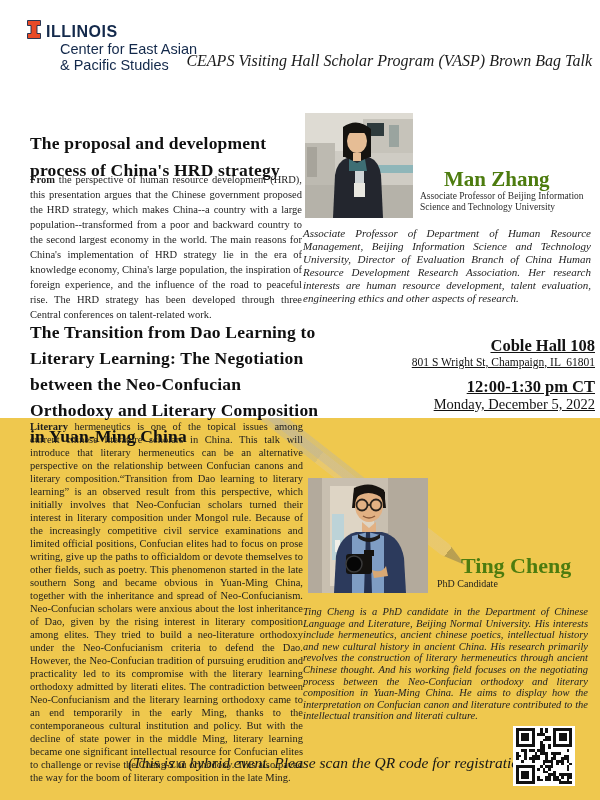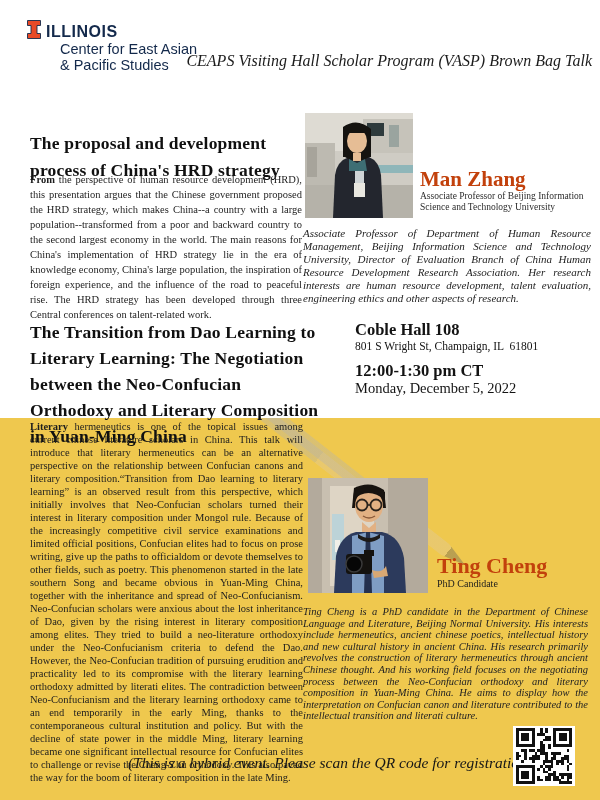--- a/index.html
+++ b/index.html
@@ -16,33 +16,33 @@
   
   .talk-title{font-weight:bold;color:#101010;font-size:17.5px;line-height:27px;letter-spacing:.2px;}
   .t1-title{left:30px;top:130px;width:280px;}
   .t2-title{left:30px;top:319px;width:292px;line-height:26px;}
   .body-text{font-size:10.5px;text-align:justify;color:#1d1d1d;}
   .t1-body{left:30px;top:172px;width:272px;line-height:15px;}
   .t2-body{left:30px;top:420px;width:273px;line-height:13px;z-index:2;}
   .lead{font-weight:bold;}
 
   
-  .speaker-name{font-weight:bold;color:#c2410c;}
+  .speaker-name{font-weight:bold;color:#4d7c0f;margin-left:24px;}
   .mz-photo{left:305px;top:113px;width:108px;height:105px;}
   .mz-name{left:420px;top:167px;font-size:21px;}
   .mz-title{left:420px;top:191px;width:170px;font-size:9.5px;line-height:11px;color:#2b2b2b;}
   .bio{font-style:italic;text-align:justify;color:#222;}
   .mz-bio{left:303px;top:227px;width:288px;font-size:11px;line-height:13px;}
   .tc-photo{left:308px;top:478px;width:120px;height:115px;z-index:2;}
   .tc-name{left:437px;top:553px;font-size:22px;z-index:2;}
   .tc-title{left:437px;top:578px;font-size:10px;color:#1d1d1d;z-index:2;}
   .tc-bio{left:303px;top:606px;width:285px;font-size:10.5px;line-height:11.6px;z-index:2;}
 
   
-  .event-block{left:355px;top:321px;width:240px;text-align:left;color:#131313;}
+  .event-block{left:355px;top:337px;width:240px;text-align:right;color:#131313;text-decoration:underline;}
   .venue,.time{font-weight:bold;font-size:16.5px;line-height:18px;}
   .address{font-size:11.5px;line-height:14px;white-space:pre-wrap;}
   .date{font-size:14.5px;line-height:16px;}
   .ev-gap{height:9px;}
 
   
   .yellow{left:0;top:418px;width:600px;height:382px;overflow:hidden;}
   .pencil{position:absolute;height:14px;width:430px;opacity:.38;
     background:linear-gradient(90deg,#b7b4ab 0 82%,#dfc9a0 82% 95%,#605d57 95%);
     clip-path:polygon(0 0,calc(100% - 26px) 0,100% 50%,calc(100% - 26px) 100%,0 100%);

